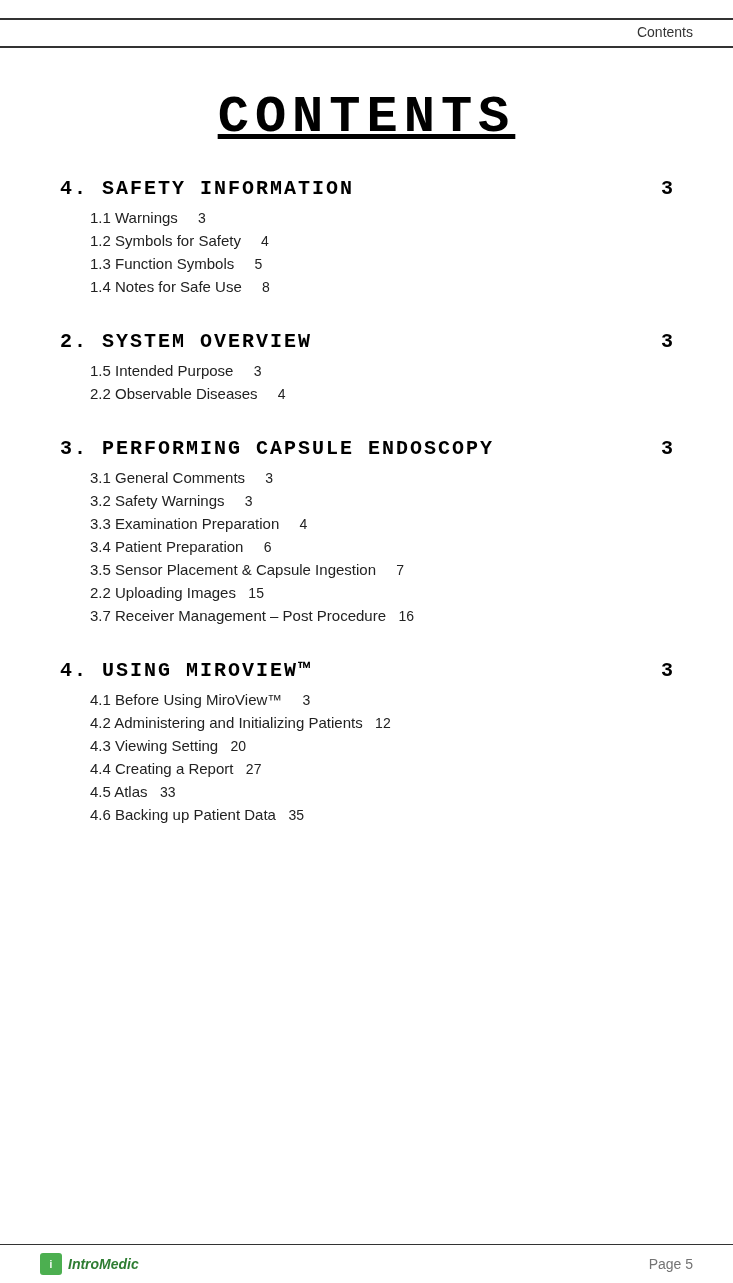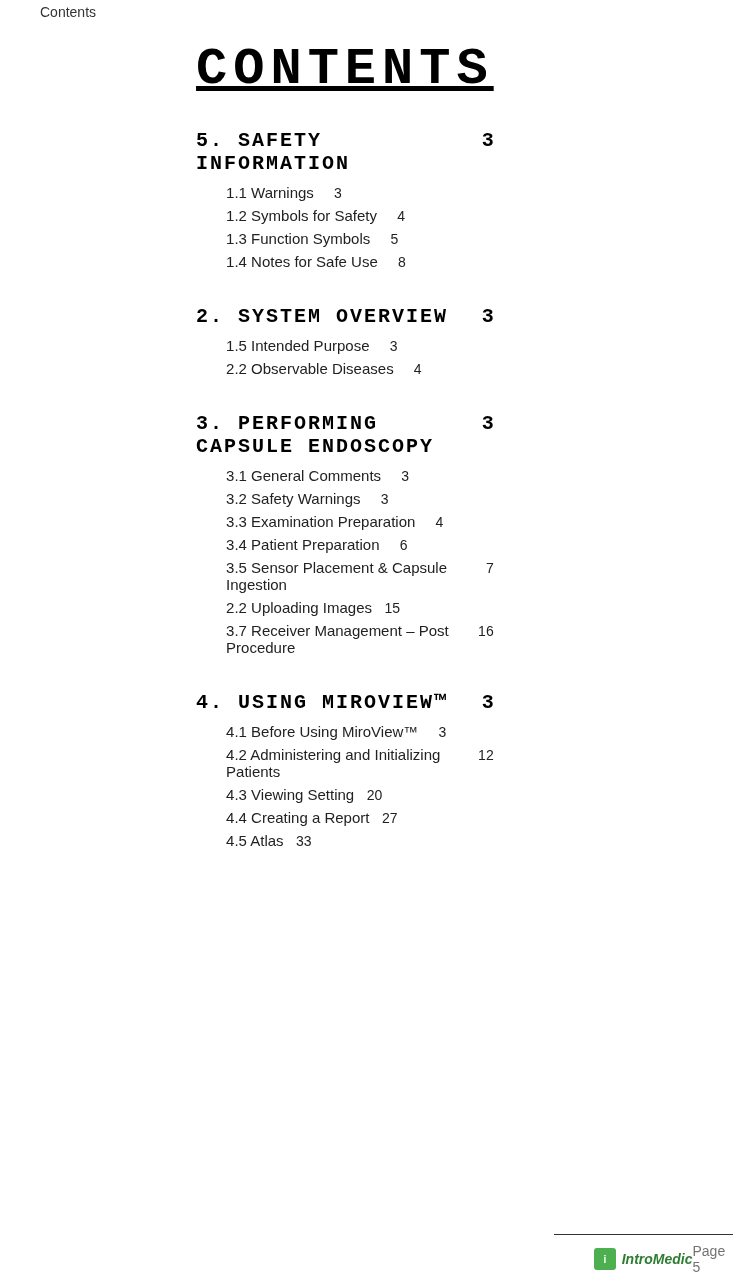--- a/index.html
+++ b/index.html
@@ -14,21 +14,21 @@
       background: #ffffff;
       font-family: Arial, sans-serif;
       position: relative;
     }
 
     .page-container {
       width: 733px;
       min-height: 1283px;
       background: #ffffff;
       display: flex;
-      flex-direction: row;
+      flex-direction: column;
     }
 
     .top-border {
       width: 100%;
       height: 2px;
       background: #333;
       margin-top: 18px;
     }
 
     .top-header {
@@ -168,21 +168,21 @@
   </div>
   <div class="top-divider"></div>
 
   <div class="main-content">
 
     <div class="page-title">CONTENTS</div>
 
     <div class="toc-section" id="toc-rendered">
         <div>
           <div class="section-header">
-            <span class="section-header-text">5.  SAFETY INFORMATION</span>
+            <span class="section-header-text">4.  SAFETY INFORMATION</span>
             <span class="section-header-page">3</span>
           </div>
           <div class="subsection-row">
             <span class="subsection-label">1.1  Warnings</span>
             <span class="subsection-num">3</span>
           </div>
           <div class="subsection-row">
             <span class="subsection-label">1.2  Symbols for Safety</span>
             <span class="subsection-num">4</span>
           </div>
@@ -263,20 +263,24 @@
             <span class="subsection-label">4.3  Viewing Setting</span>
             <span class="subsection-num">20</span>
           </div>
           <div class="subsection-row">
             <span class="subsection-label">4.4  Creating a Report</span>
             <span class="subsection-num">27</span>
           </div>
           <div class="subsection-row">
             <span class="subsection-label">4.5  Atlas</span>
             <span class="subsection-num">33</span>
+          </div>
+          <div class="subsection-row">
+            <span class="subsection-label">4.6  Backing up Patient Data</span>
+            <span class="subsection-num">35</span>
           </div>
           <div class="section-spacing"></div>
         </div>
       </div>
 
   </div>
 
   <div class="footer">
     <div class="footer-logo">
       <div class="logo-icon">

